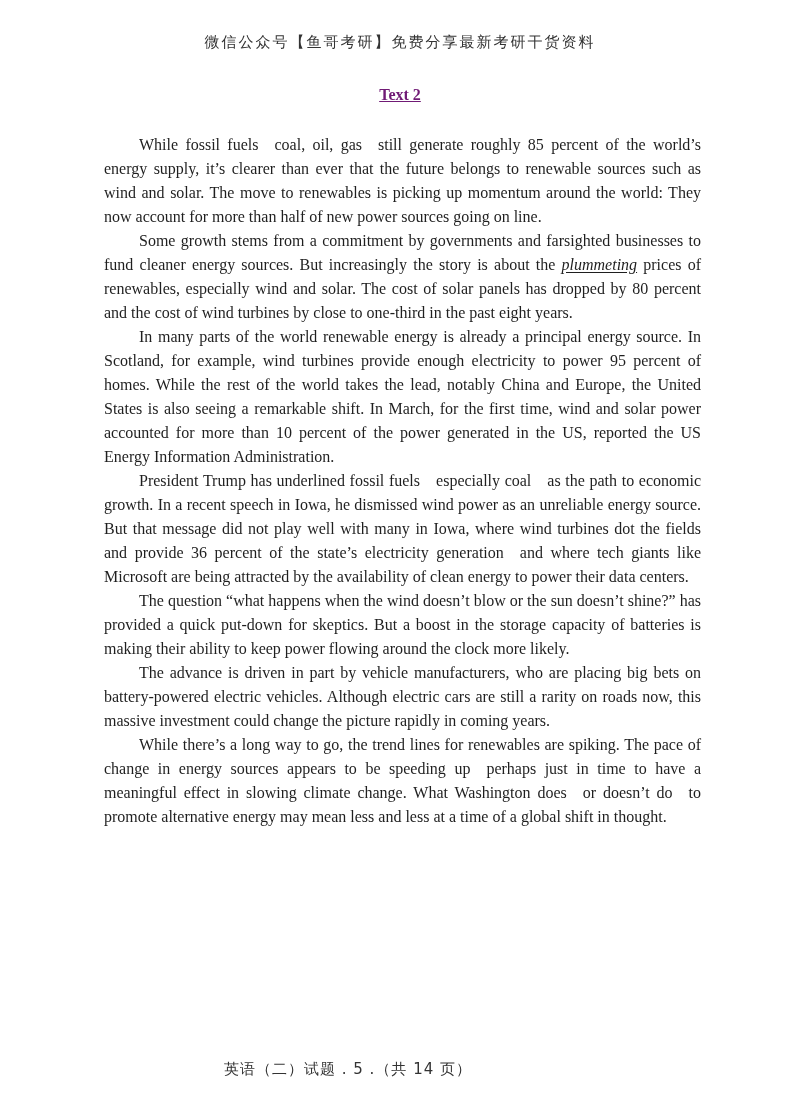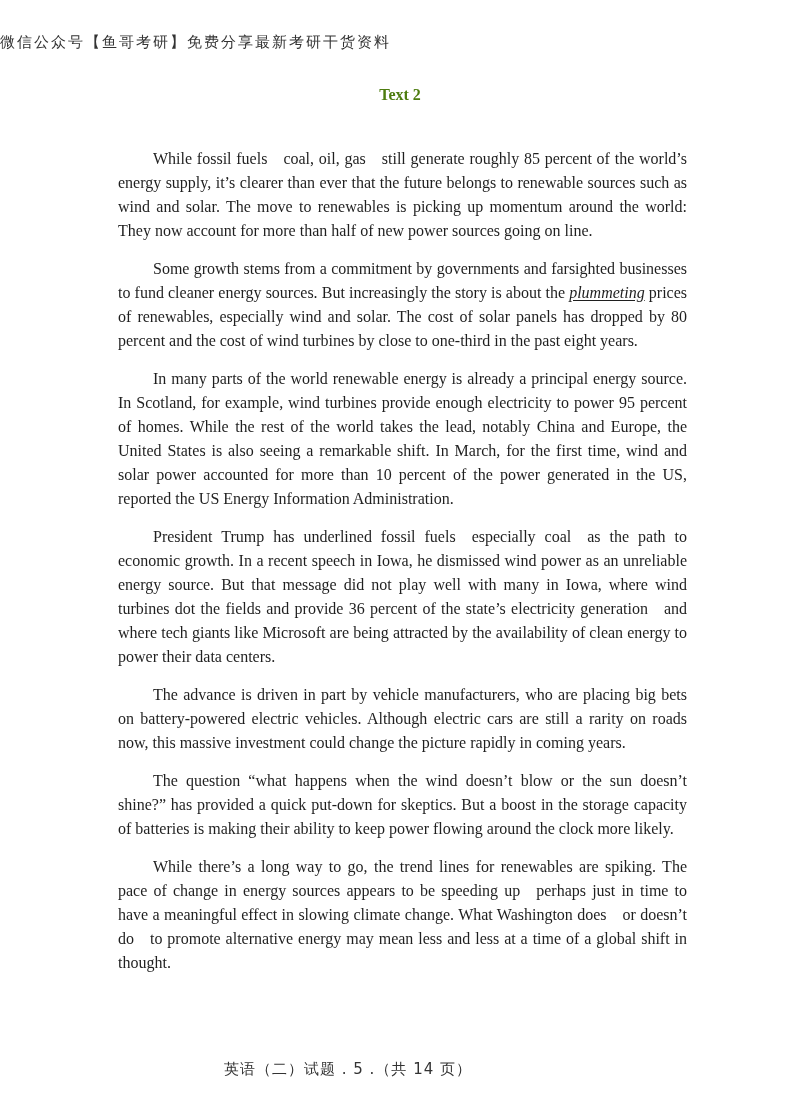--- a/index.html
+++ b/index.html
@@ -13,47 +13,49 @@
       position: relative;
       overflow: hidden;
       color: #1a1a1a;
       font-family: "Liberation Serif", "DejaVu Serif", serif;
     }
     .header-banner {
       position: absolute;
       top: 33px;
       left: 0;
       width: 800px;
+      text-align: center;
       font-size: 15px;
       letter-spacing: 2px;
       color: #333333;
       font-family: "DejaVu Serif", "Liberation Serif", serif;
     }
     .doc-title {
       position: absolute;
       top: 86px;
       left: 0;
       width: 800px;
       text-align: center;
       font-size: 16px;
       font-weight: bold;
-      color: #4d7c0f;
+      color: #701a75;
+      text-decoration: underline;
     }
     .body-text {
       position: absolute;
       top: 133px;
       left: 104px;
       width: 597px;
       font-size: 16px;
       line-height: 24px;
       text-align: justify;
       color: #1f1f1f;
     }
     .para {
-      margin: 14px;
+      margin: 0;
       text-indent: 35px;
     }
     .para span.gap {
       display: inline-block;
       width: 16px;
     }
     .underlined {
       text-decoration: underline;
       text-underline-offset: 2px;
       font-style: italic;
@@ -79,20 +81,20 @@
 
 <div class="body-text">
   <p class="para"><span>While fossil fuels</span><span class="gap"></span><span>coal, oil, gas</span><span class="gap"></span><span>still generate roughly 85 percent of the world’s energy supply, it’s clearer than ever that the future belongs to renewable sources such as wind and solar. The move to renewables is picking up momentum around the world: They now account for more than half of new power sources going on line.</span></p>
 
   <p class="para"><span>Some growth stems from a commitment by governments and farsighted businesses to fund cleaner energy sources. But increasingly the story is about the </span><span class="underlined">plummeting</span><span> prices of renewables, especially wind and solar. The cost of solar panels has dropped by 80 percent and the cost of wind turbines by close to one-third in the past eight years.</span></p>
 
   <p class="para">In many parts of the world renewable energy is already a principal energy source. In Scotland, for example, wind turbines provide enough electricity to power 95 percent of homes. While the rest of the world takes the lead, notably China and Europe, the United States is also seeing a remarkable shift. In March, for the first time, wind and solar power accounted for more than 10 percent of the power generated in the US, reported the US Energy Information Administration.</p>
 
   <p class="para"><span>President Trump has underlined fossil fuels</span><span class="gap"></span><span>especially coal</span><span class="gap"></span><span>as the path to economic growth. In a recent speech in Iowa, he dismissed wind power as an unreliable energy source. But that message did not play well with many in Iowa, where wind turbines dot the fields and provide 36 percent of the state’s electricity generation</span><span class="gap"></span><span>and where tech giants like Microsoft are being attracted by the availability of clean energy to power their data centers.</span></p>
 
+  <p class="para">The question “what happens when the wind doesn’t blow or the sun doesn’t shine?” has provided a quick put-down for skeptics. But a boost in the storage capacity of batteries is making their ability to keep power flowing around the clock more likely.</p>
+
   <p class="para">The advance is driven in part by vehicle manufacturers, who are placing big bets on battery-powered electric vehicles. Although electric cars are still a rarity on roads now, this massive investment could change the picture rapidly in coming years.</p>
-
-  <p class="para">The question “what happens when the wind doesn’t blow or the sun doesn’t shine?” has provided a quick put-down for skeptics. But a boost in the storage capacity of batteries is making their ability to keep power flowing around the clock more likely.</p>
 
   <p class="para"><span>While there’s a long way to go, the trend lines for renewables are spiking. The pace of change in energy sources appears to be speeding up</span><span class="gap"></span><span>perhaps just in time to have a meaningful effect in slowing climate change. What Washington does</span><span class="gap"></span><span>or doesn’t do</span><span class="gap"></span><span>to promote alternative energy may mean less and less at a time of a global shift in thought.</span></p>
 </div>
 
 <div class="footer">英语（二）试题 . 5 .（共 14 页）</div>
 
 </body></html>

